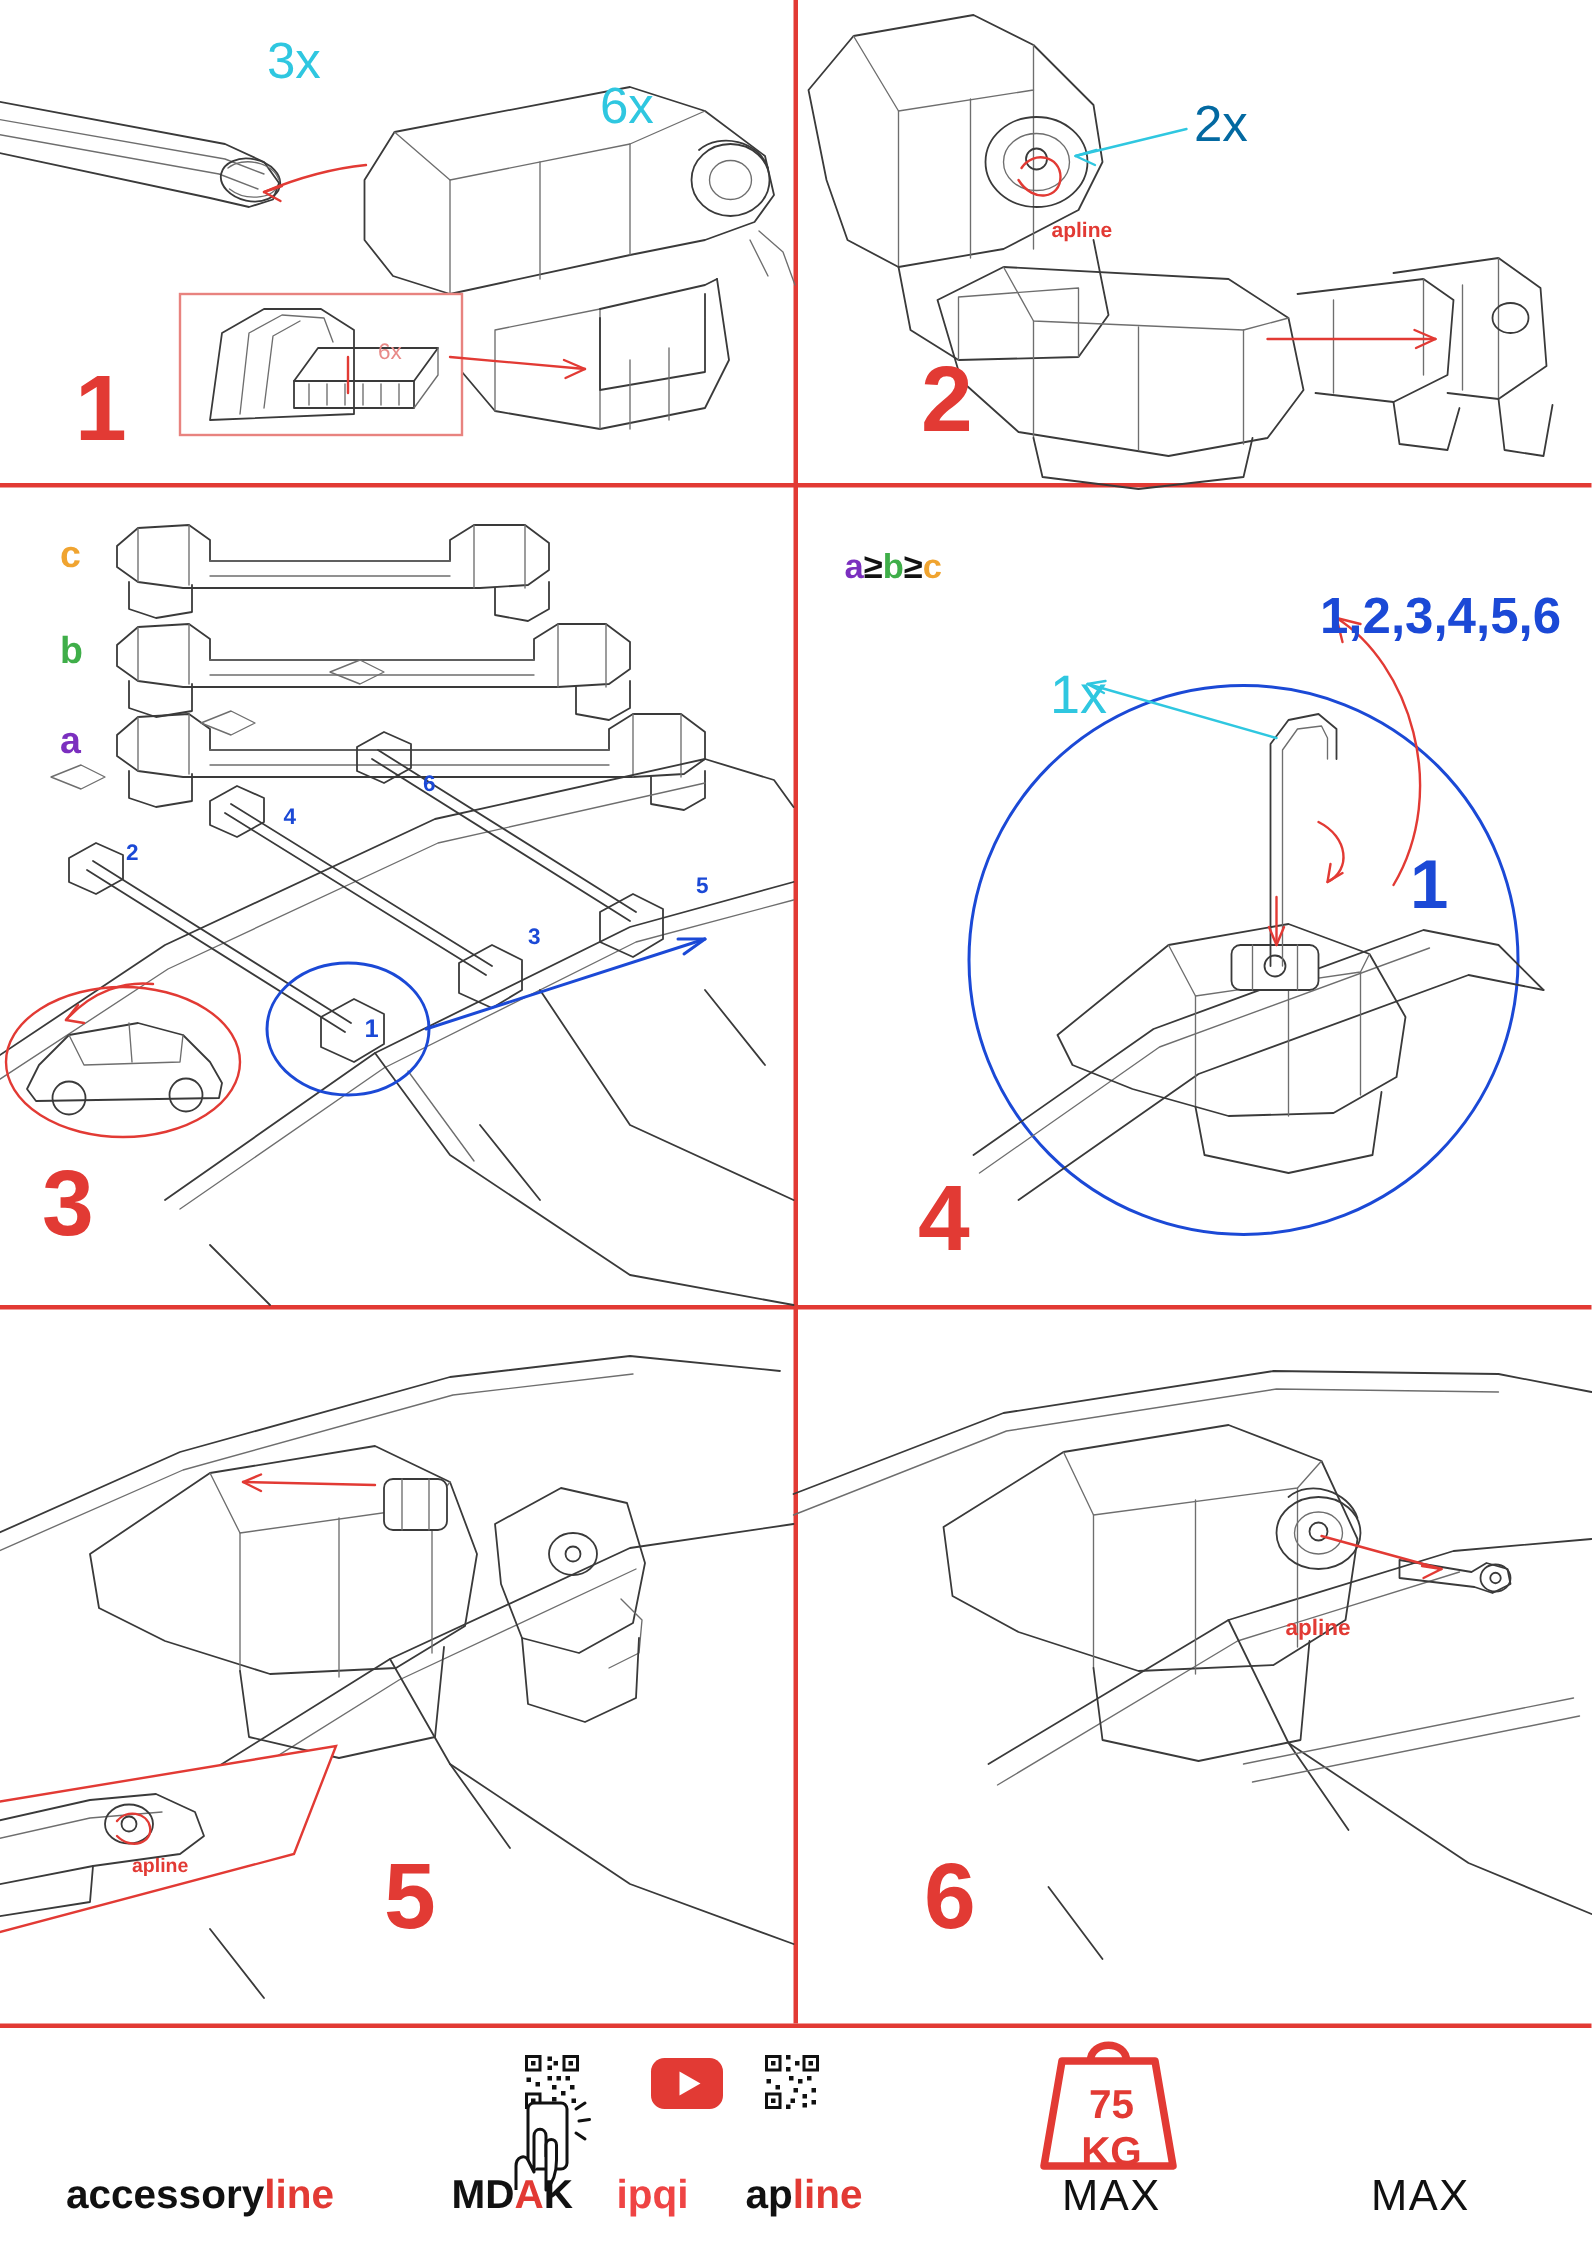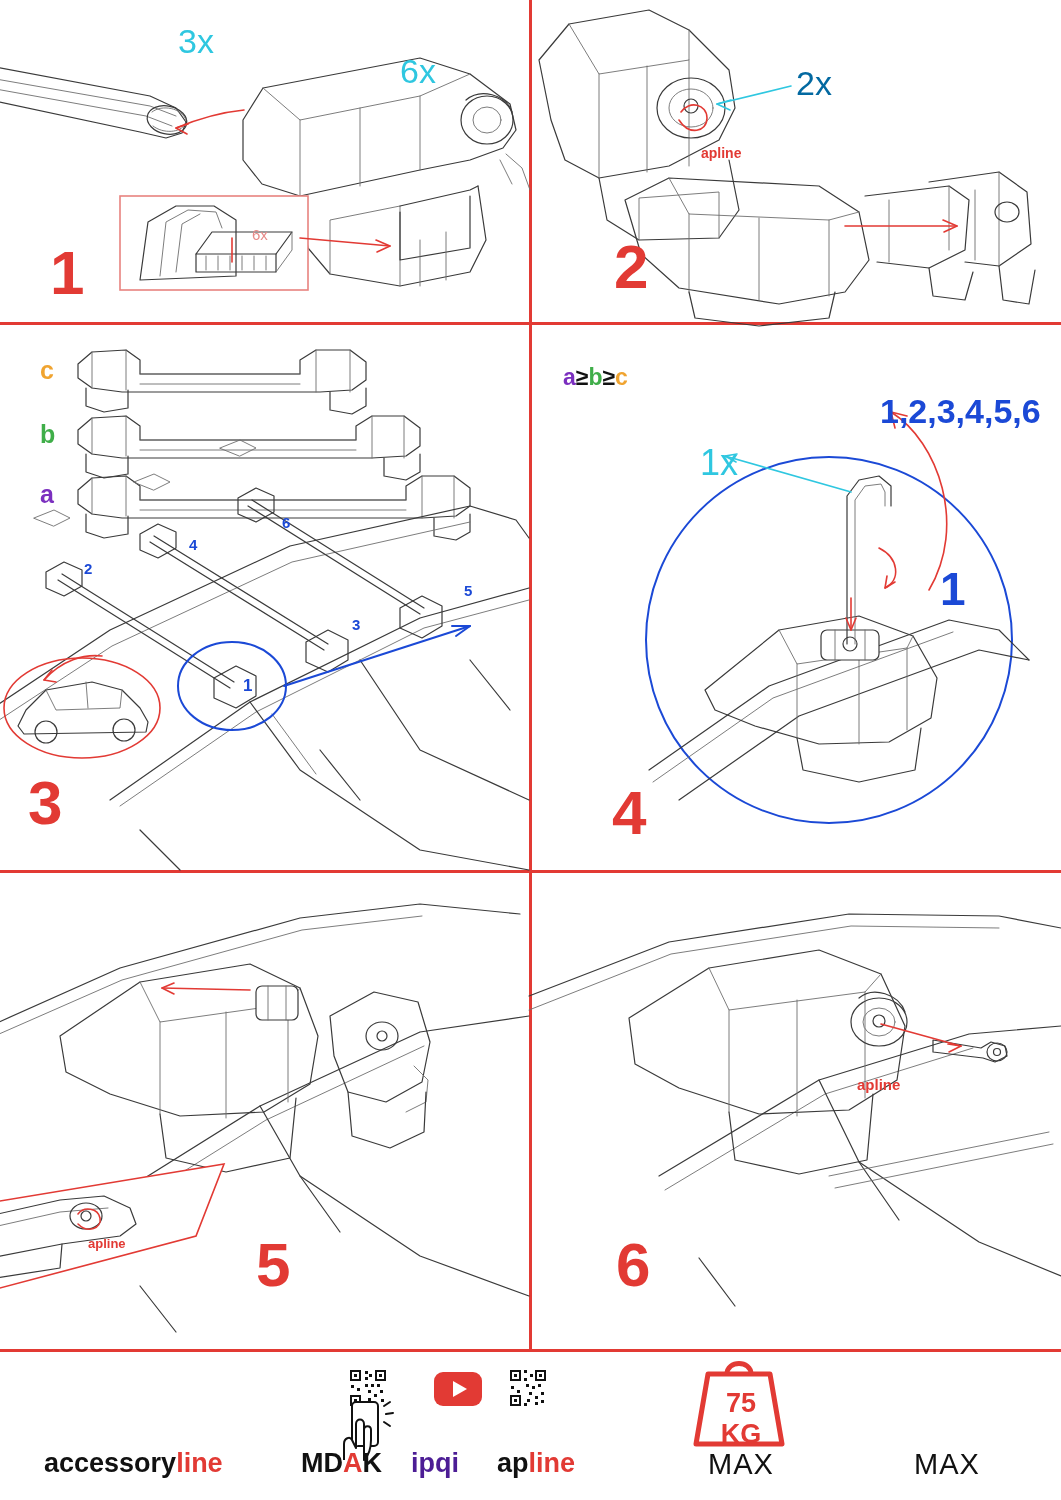--- a/index.html
+++ b/index.html
@@ -406,21 +406,21 @@
   <div class="brand" style="left:282px;top:1448px;margin-left:19px;">
     <span style="color:#111;">MD</span><span style="color:#e23a34;">A</span><span style="color:#111;">K</span>
   </div>
 
   <div style="position:absolute;left:434px;top:1372px;width:48px;height:34px;">
     <svg width="48" height="34" viewBox="0 0 48 34">
       <rect x="0" y="0" width="48" height="34" rx="9" fill="#e23a34"></rect>
       <path d="M19 9 L33 17 L19 25 Z" fill="#fff"></path>
     </svg>
   </div>
-  <div class="brand" style="left:411px;top:1448px;color:#4c1d95;">ipqi</div>
+  <div class="brand" style="left:411px;top:1448px;color:#ef4444;">ipqi</div>
 
   <div class="qr" style="left:508px;top:1368px;width:40px;height:40px;">
     <svg width="40" height="40" viewBox="0 0 40 40">
       <rect x="0" y="0" width="40" height="40" fill="#fff"></rect>
       <g fill="#111">
         <rect x="2" y="2" width="11" height="11"></rect>
           <rect x="4" y="4" width="7" height="7" fill="#fff"></rect>
           <rect x="6" y="6" width="3" height="3"></rect>
         <rect x="27" y="2" width="11" height="11"></rect>
           <rect x="29" y="4" width="7" height="7" fill="#fff"></rect>

